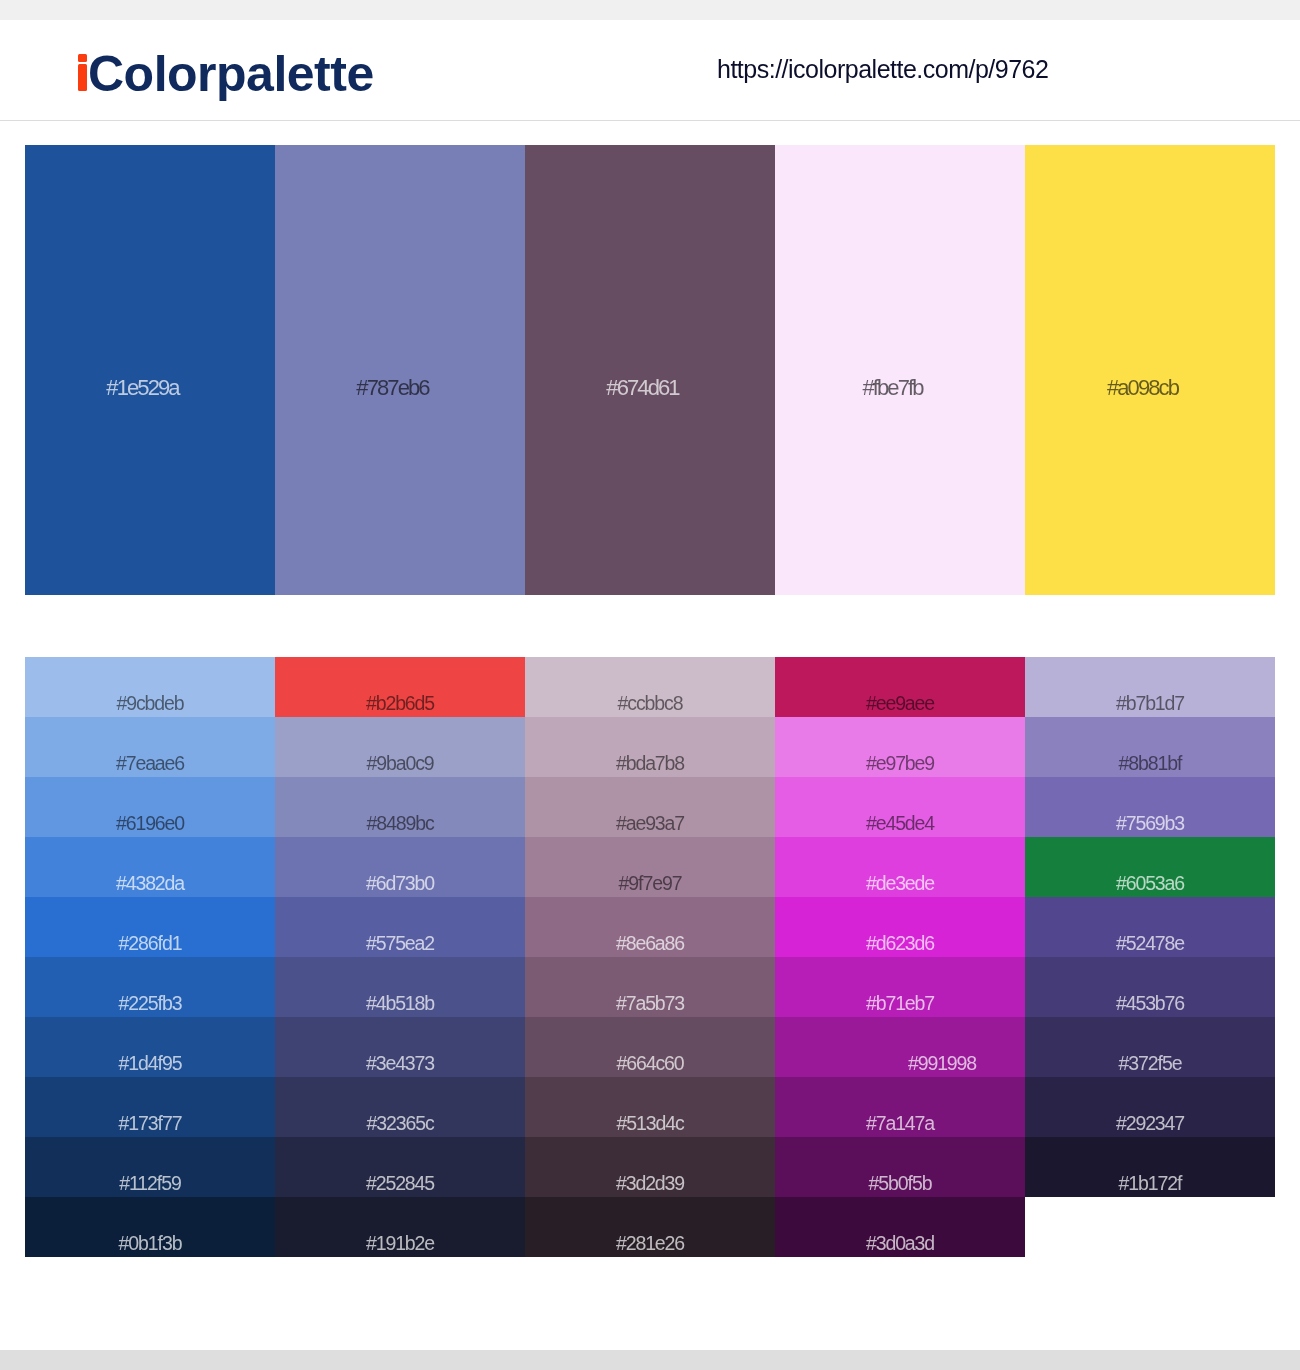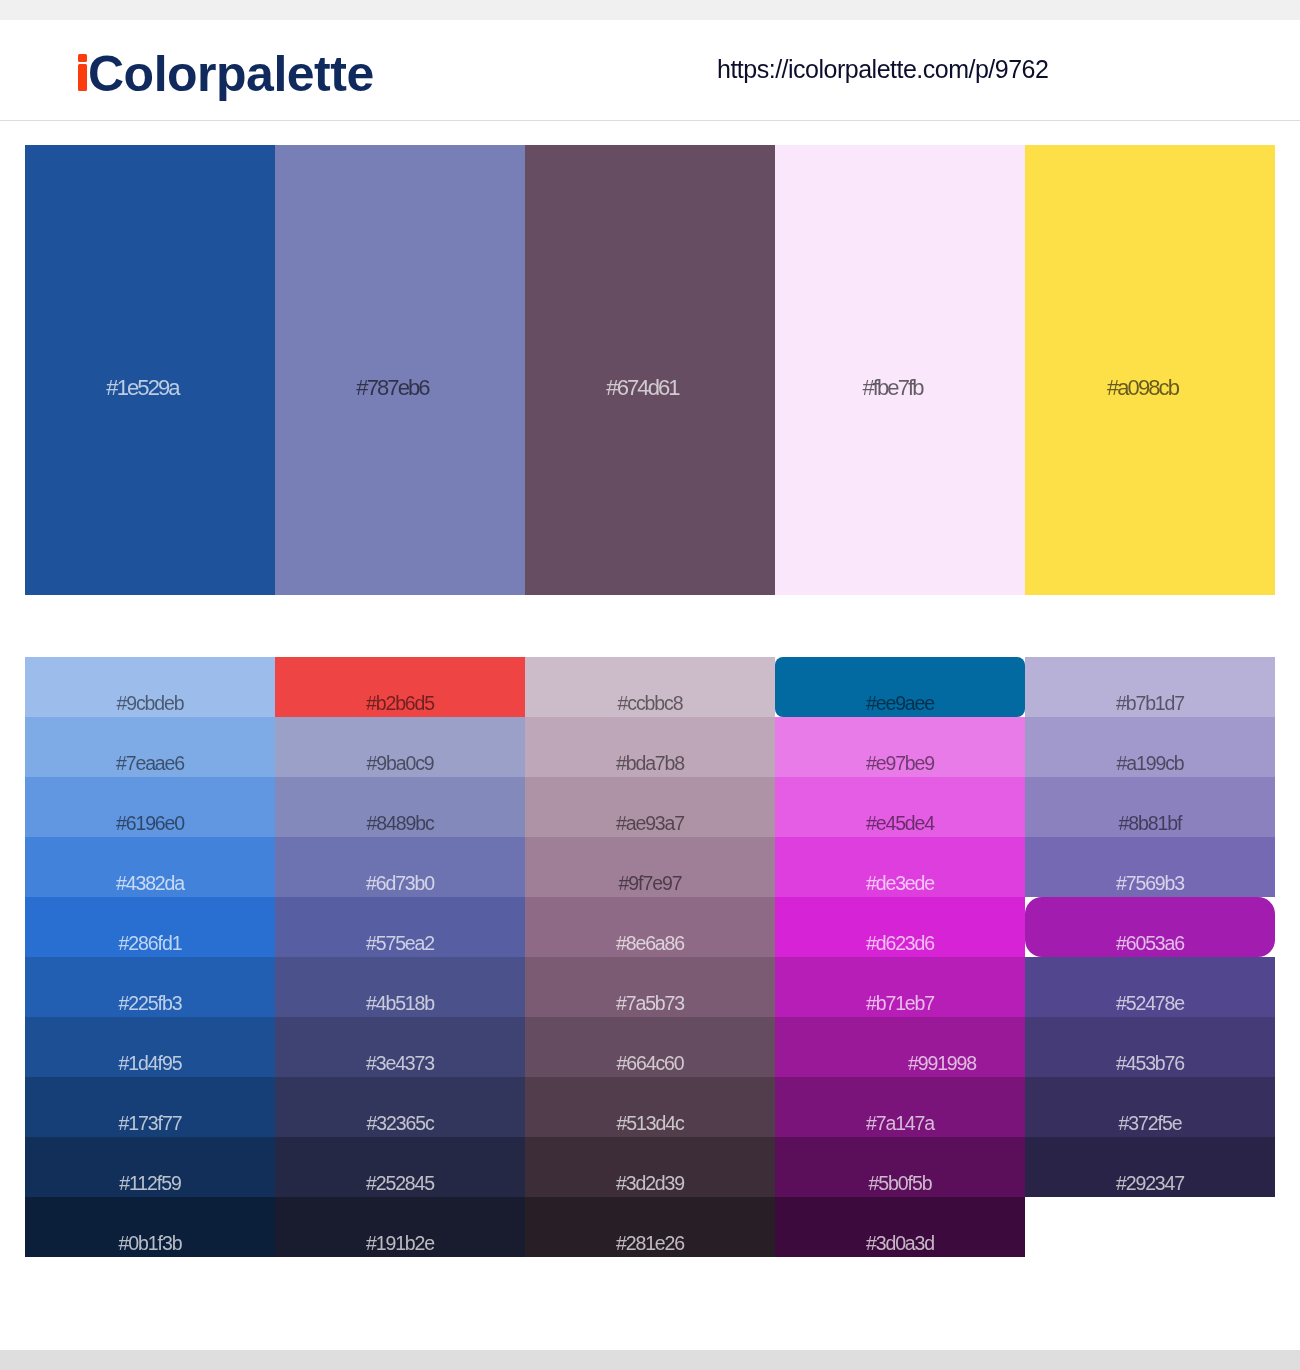--- a/index.html
+++ b/index.html
@@ -157,21 +157,21 @@
         <span style="color: rgba(255, 255, 255, 0.7);">#513d4c</span>
       </div>
       <div class="cell" style="background: rgb(61, 45, 57);">
         <span style="color: rgba(255, 255, 255, 0.7);">#3d2d39</span>
       </div>
       <div class="cell" style="background: rgb(40, 30, 38);">
         <span style="color: rgba(255, 255, 255, 0.7);">#281e26</span>
       </div>
     </div>
     <div class="col">
-      <div class="cell" style="background: #0369a1; border-radius: 8px;">
+      <div class="cell" style="background: #be185d;">
         <span style="color: rgba(0, 0, 0, 0.53);">#ee9aee</span>
       </div>
       <div class="cell" style="background: rgb(233, 123, 233);">
         <span style="color: rgba(0, 0, 0, 0.53);">#e97be9</span>
       </div>
       <div class="cell" style="background: rgb(228, 93, 228);">
         <span style="color: rgba(0, 0, 0, 0.53);">#e45de4</span>
       </div>
       <div class="cell" style="background: rgb(222, 62, 222);">
         <span style="color: rgba(255, 255, 255, 0.7);">#de3ede</span>
@@ -192,40 +192,40 @@
         <span style="color: rgba(255, 255, 255, 0.7);">#5b0f5b</span>
       </div>
       <div class="cell" style="background: rgb(61, 10, 61);">
         <span style="color: rgba(255, 255, 255, 0.7);">#3d0a3d</span>
       </div>
     </div>
     <div class="col">
       <div class="cell" style="background: rgb(183, 177, 215);">
         <span style="color: rgba(0, 0, 0, 0.53);">#b7b1d7</span>
       </div>
-      <div class="cell" style="background: rgb(161, 153, 203);">
-        <span style="color: rgba(0, 0, 0, 0.53);">#a199cb</span>
-      </div>
       <div class="cell" style="background: rgb(139, 129, 191);">
         <span style="color: rgba(0, 0, 0, 0.53);">#8b81bf</span>
       </div>
       <div class="cell" style="background: rgb(117, 105, 179);">
         <span style="color: rgba(255, 255, 255, 0.7);">#7569b3</span>
       </div>
-      <div class="cell" style="background: #a21caf; border-radius: 17px;">
+      <div class="cell" style="background: #15803d;">
         <span style="color: rgba(255, 255, 255, 0.7);">#6053a6</span>
       </div>
       <div class="cell" style="background: rgb(82, 71, 142);">
         <span style="color: rgba(255, 255, 255, 0.7);">#52478e</span>
       </div>
       <div class="cell" style="background: rgb(69, 59, 118);">
         <span style="color: rgba(255, 255, 255, 0.7);">#453b76</span>
       </div>
       <div class="cell" style="background: rgb(55, 47, 94);">
         <span style="color: rgba(255, 255, 255, 0.7);">#372f5e</span>
       </div>
       <div class="cell" style="background: rgb(41, 35, 71);">
         <span style="color: rgba(255, 255, 255, 0.7);">#292347</span>
       </div>
+      <div class="cell" style="background: rgb(27, 23, 47);">
+        <span style="color: rgba(255, 255, 255, 0.7);">#1b172f</span>
+      </div>
     </div>
   </div>
 
 <div class="bottomband" style="background: rgb(222, 222, 222);"></div>
 
 </body></html>

